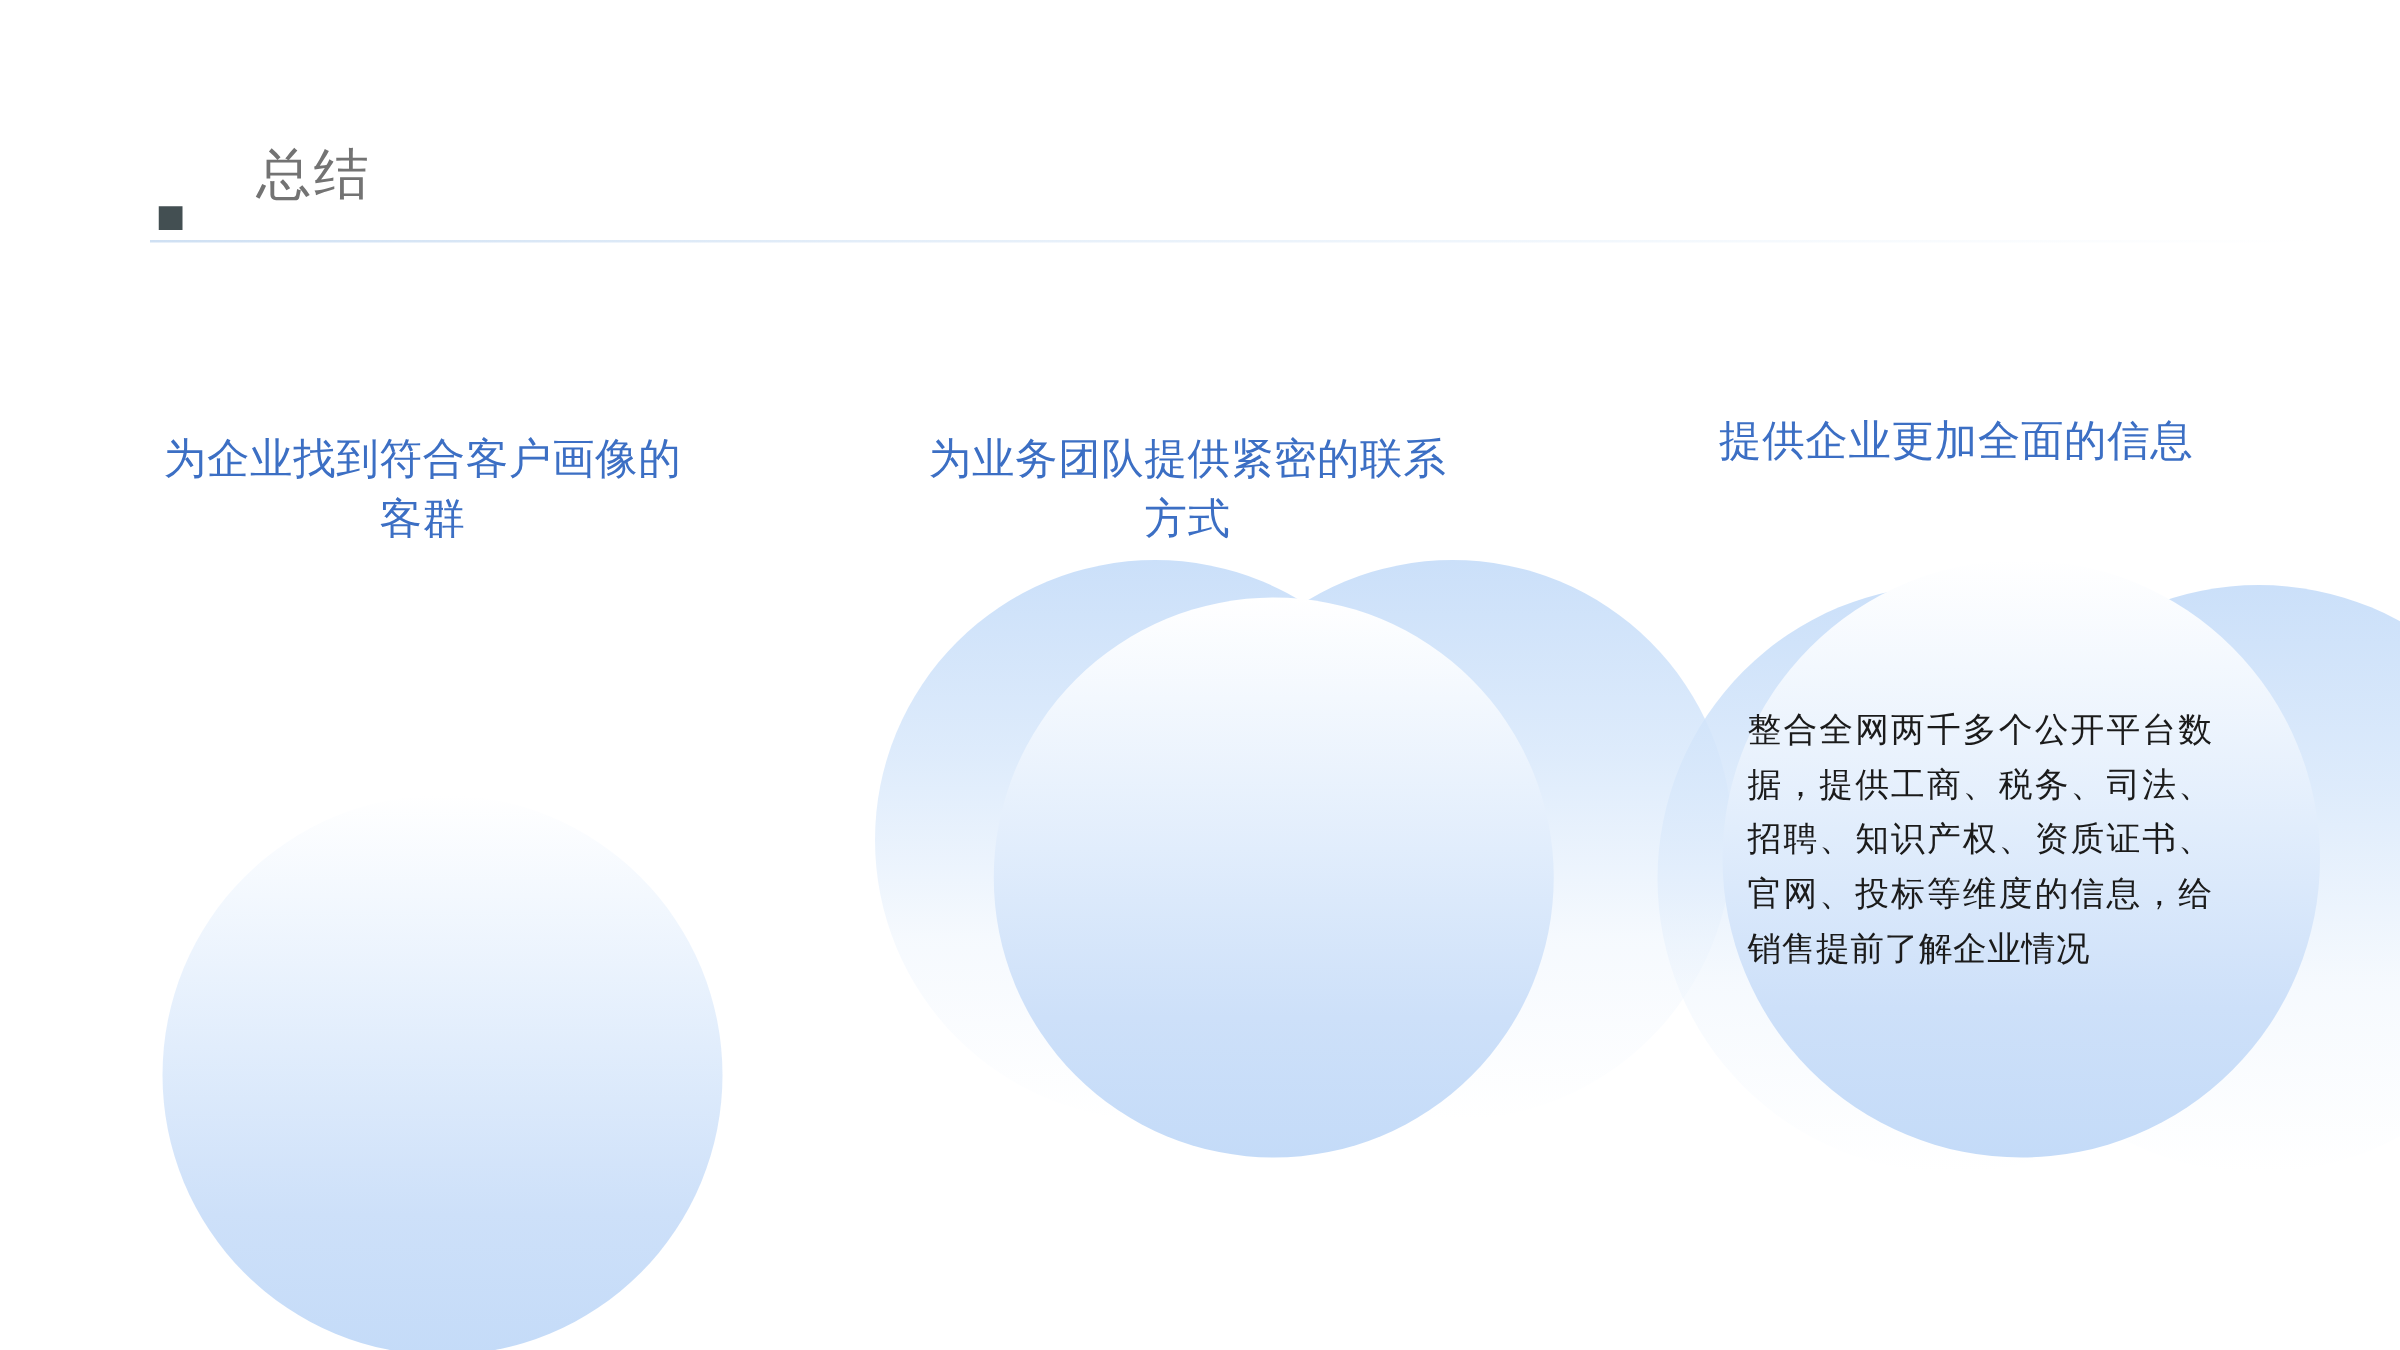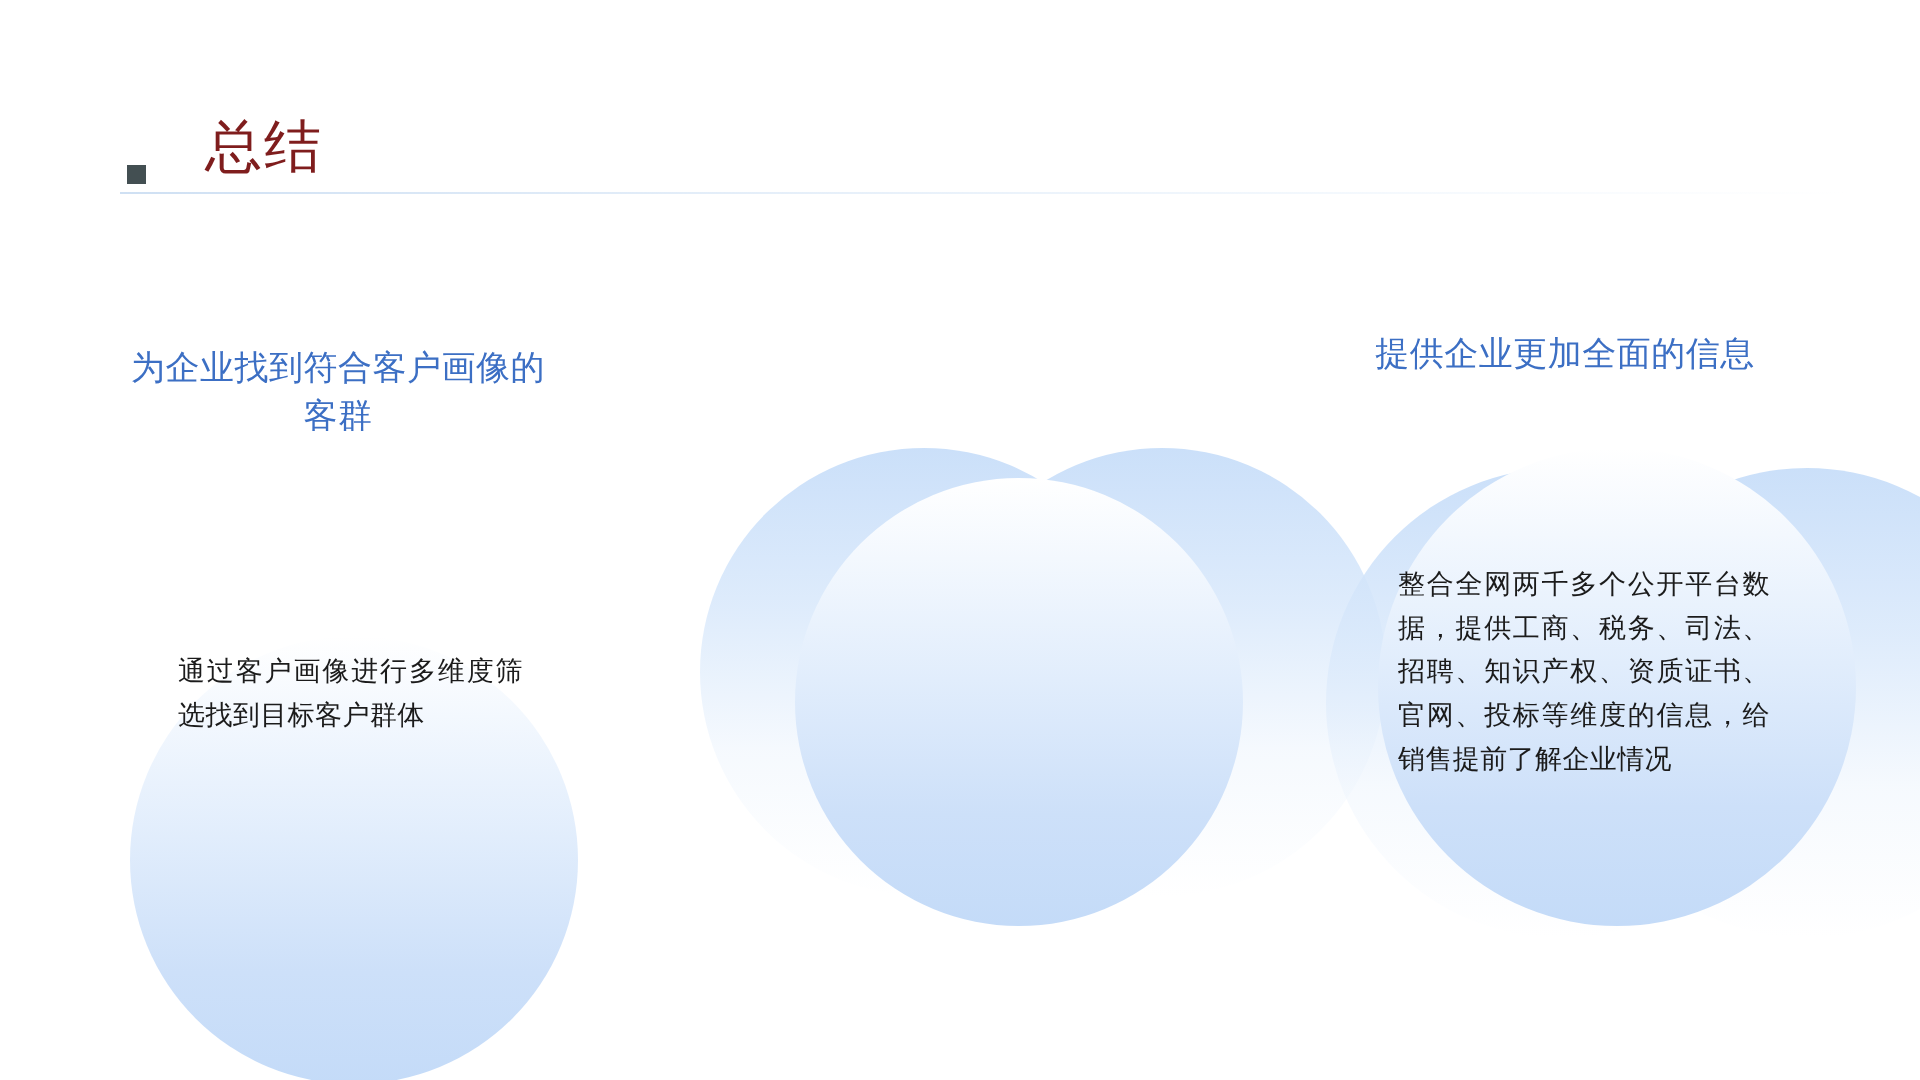--- a/index.html
+++ b/index.html
@@ -27,23 +27,23 @@
     left: 127px;
     top: 165px;
     width: 19px;
     height: 19px;
     background: #434F52;
   }
   .title-text {
     position: absolute;
     left: 205px;
     top: 118px;
-    font-size: 57px;
+    font-size: 44px;
     line-height: 1.0;
-    color: #7f1d1d;
+    color: #737373;
     letter-spacing: 2px;
     font-weight: 400;
     white-space: nowrap;
   }
   .title-rule {
     position: absolute;
     left: 120px;
     top: 192px;
     width: 1730px;
     height: 2px;
@@ -139,21 +139,21 @@
   <div class="deco deco-petal c1-petalR"></div>
   <div class="deco deco-main  c1-main"></div>
 
   <div class="deco deco-petal c2-petalL"></div>
   <div class="deco deco-petal c2-petalR"></div>
   <div class="deco deco-main  c2-main"></div>
 
   <div class="cols">
 
     <div class="heading h0">为企业找到符合客户画像的客群</div>
-    <div class="body-text b0">通过客户画像进行多维度筛选找到目标客户群体</div>
 
+    <div class="heading h1">为业务团队提供紧密的联系方式</div>
 
     <div class="heading h2">提供企业更加全面的信息</div>
     <div class="body-text b2">整合全网两千多个公开平台数据，提供工商、税务、司法、招聘、知识产权、资质证书、官网、投标等维度的信息，给销售提前了解企业情况</div>
 
   </div>
 
 </div>
 
 </body></html>

